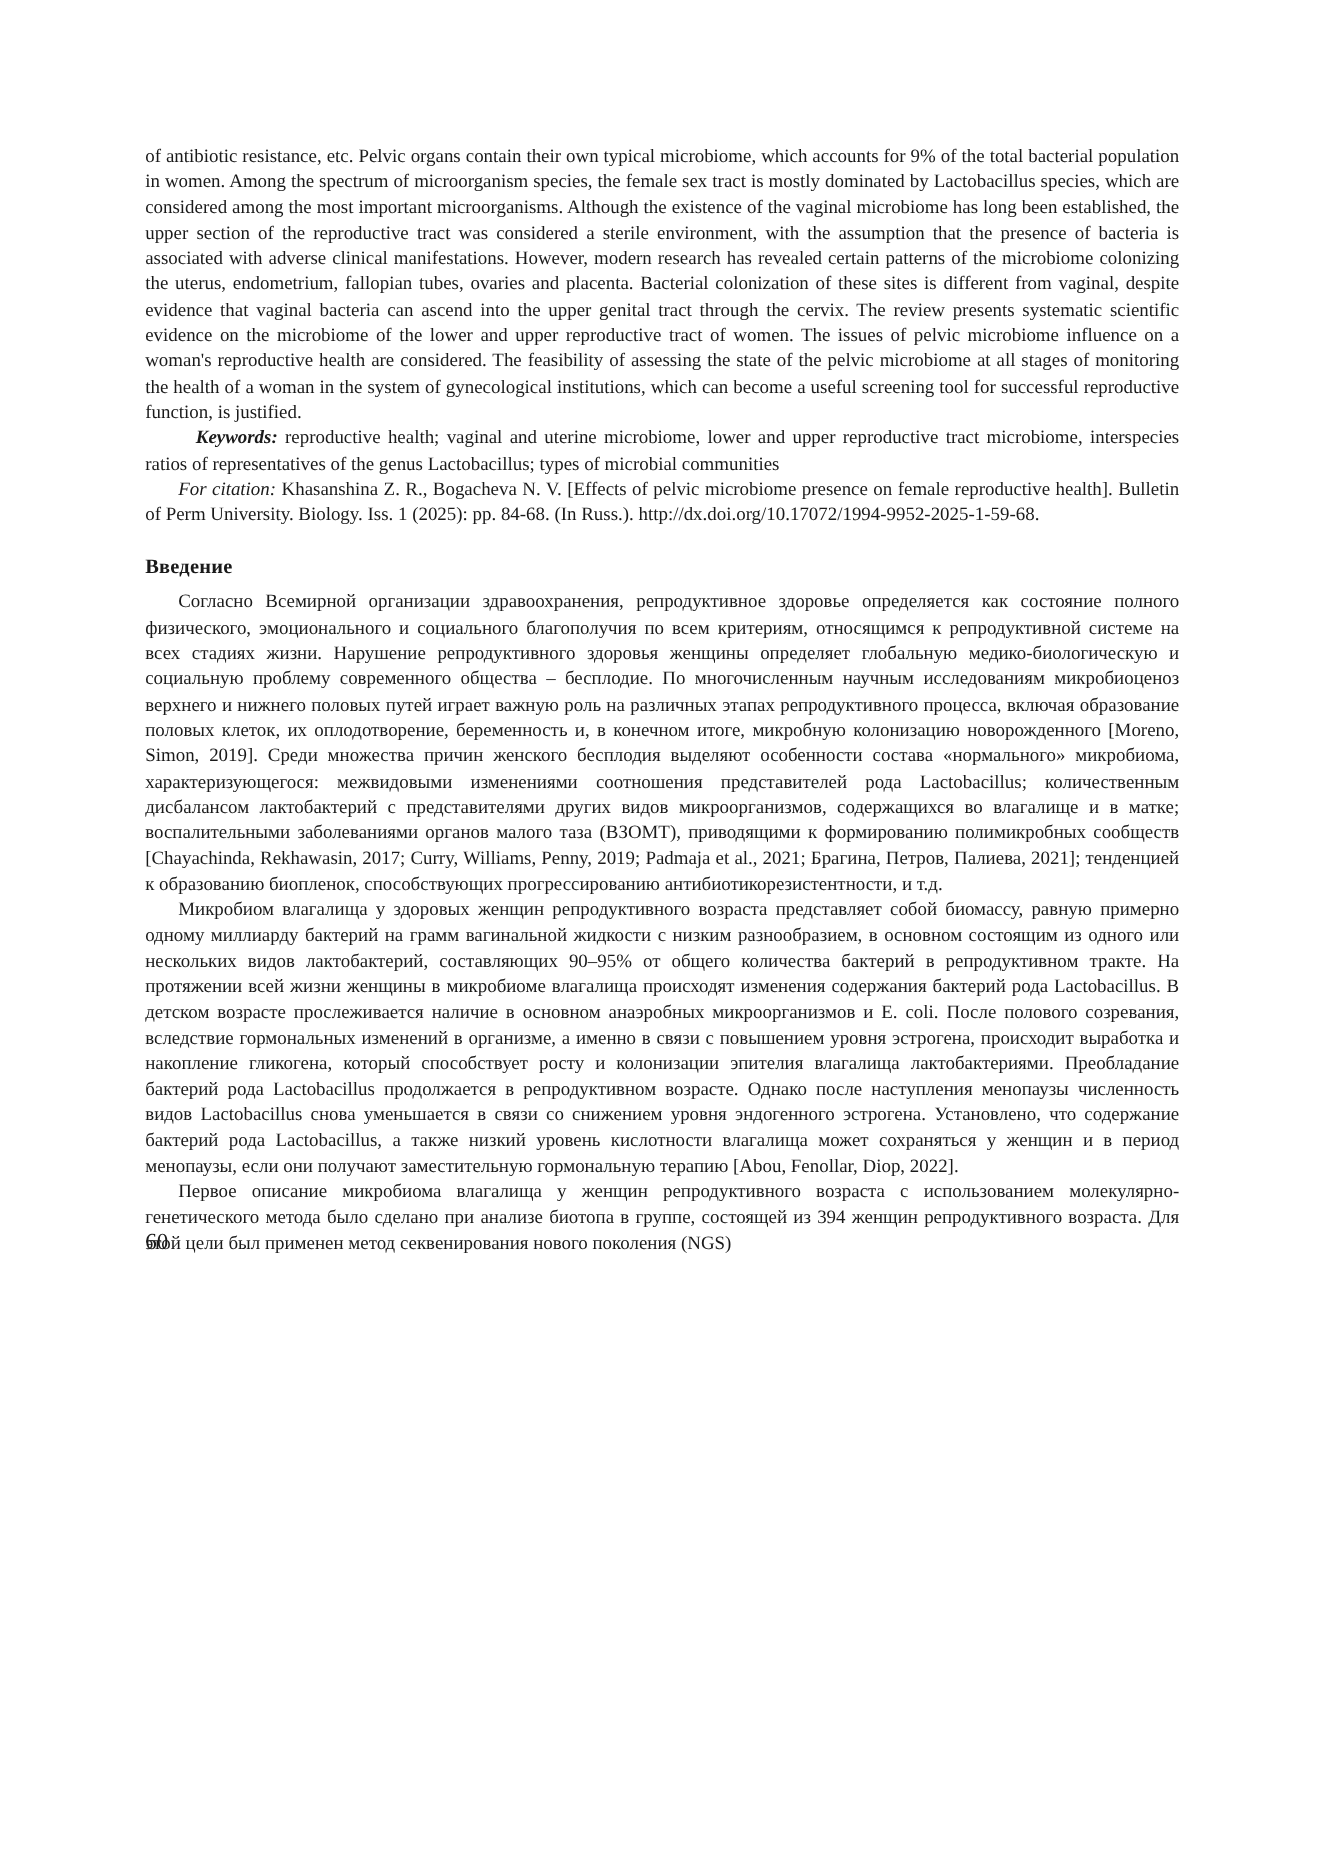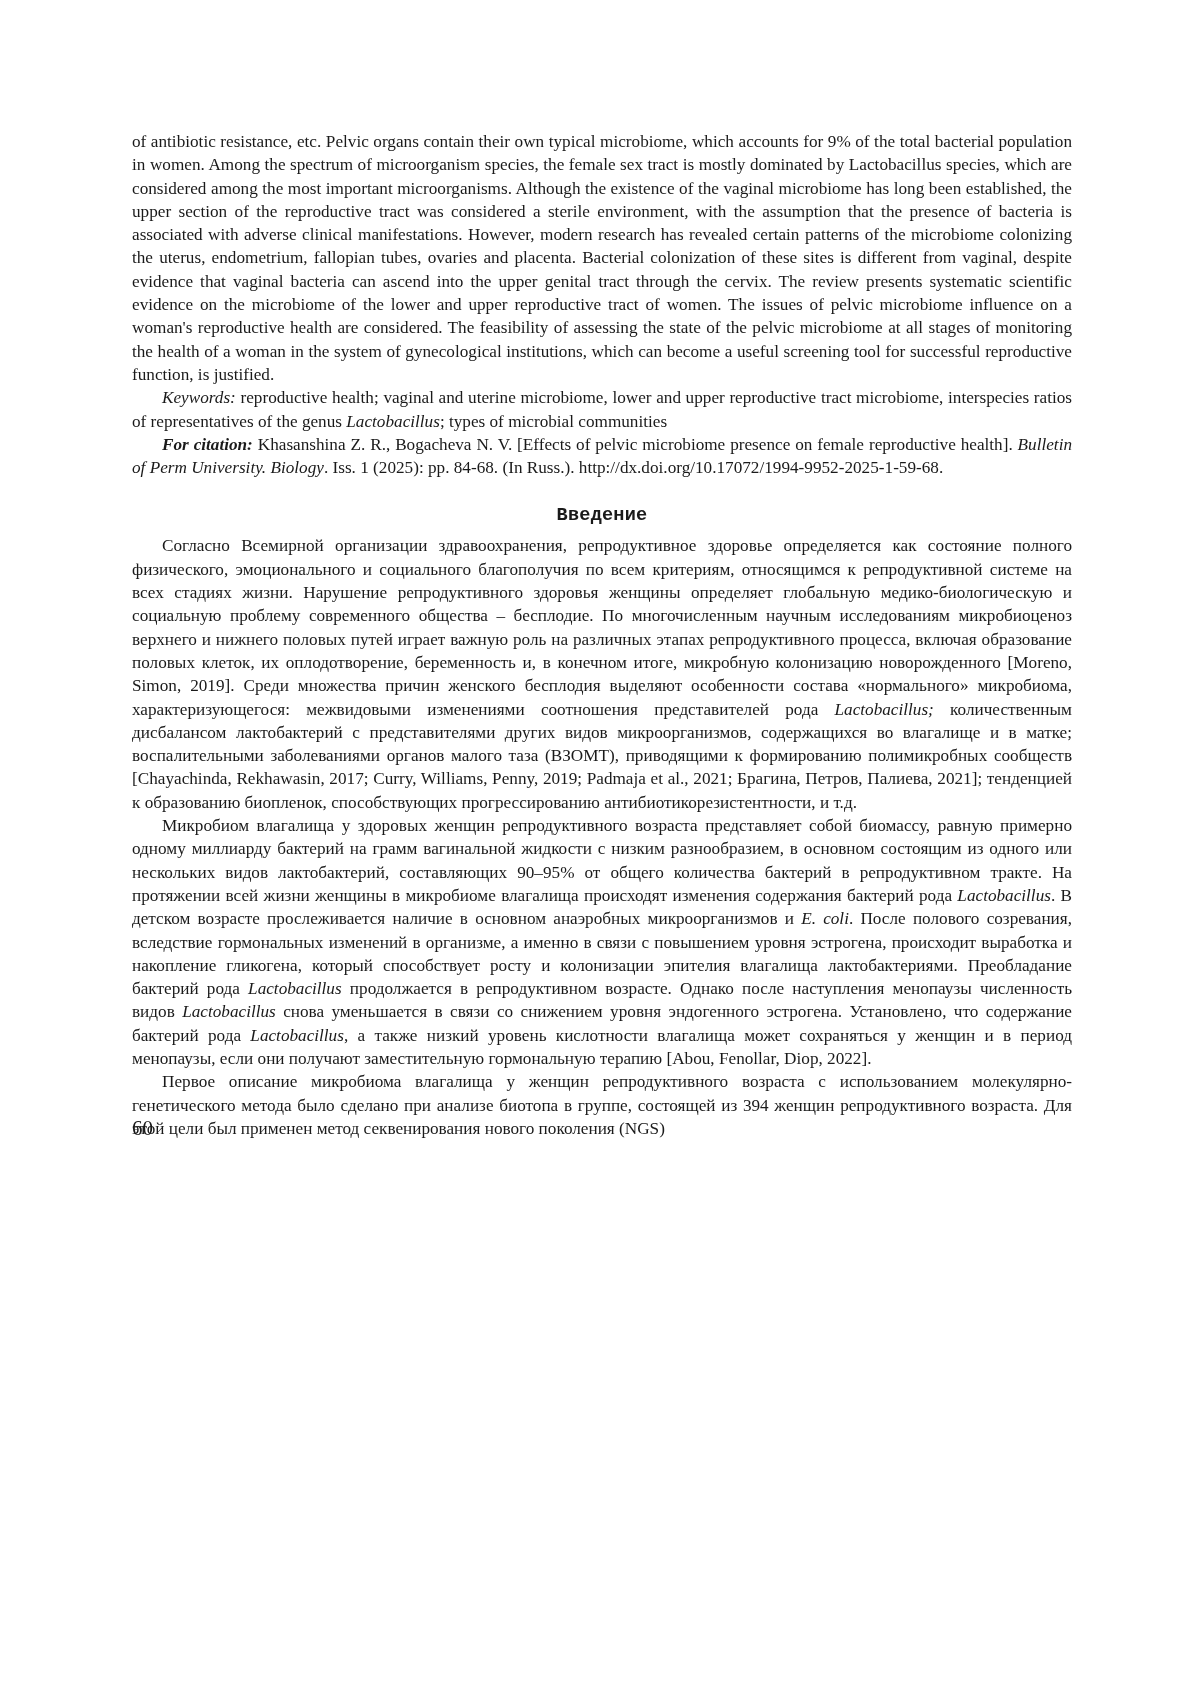--- a/index.html
+++ b/index.html
@@ -32,34 +32,34 @@
     hyphens: manual;
   }
   p.indent {
     text-indent: 30px;
   }
   .abstract-block p {
     text-align: justify;
   }
   .lead-italic-bold {
     font-style: italic;
-    font-weight: normal;
+    font-weight: bold;
+    margin-left: 16px;
   }
   .lead-bold-italic {
-    font-weight: bold;
+    font-weight: normal;
     font-style: italic;
   }
-  .it { font-style: italic; }
+  .it { }
   h2.section-title {
     font-size: 18.6px;
     font-weight: bold;
-    text-align: center;
+    text-align: left;
     margin: 26px 0 8px 0;
     letter-spacing: 0.2px;
-    font-family: Liberation Mono, monospace;
   }
   h2.section-title.tight {
     margin: 24px 0 8px 0;
   }
   .page-number {
     position: absolute;
     left: 132px;
     bottom: 66px;
     font-size: 21px;
   }

